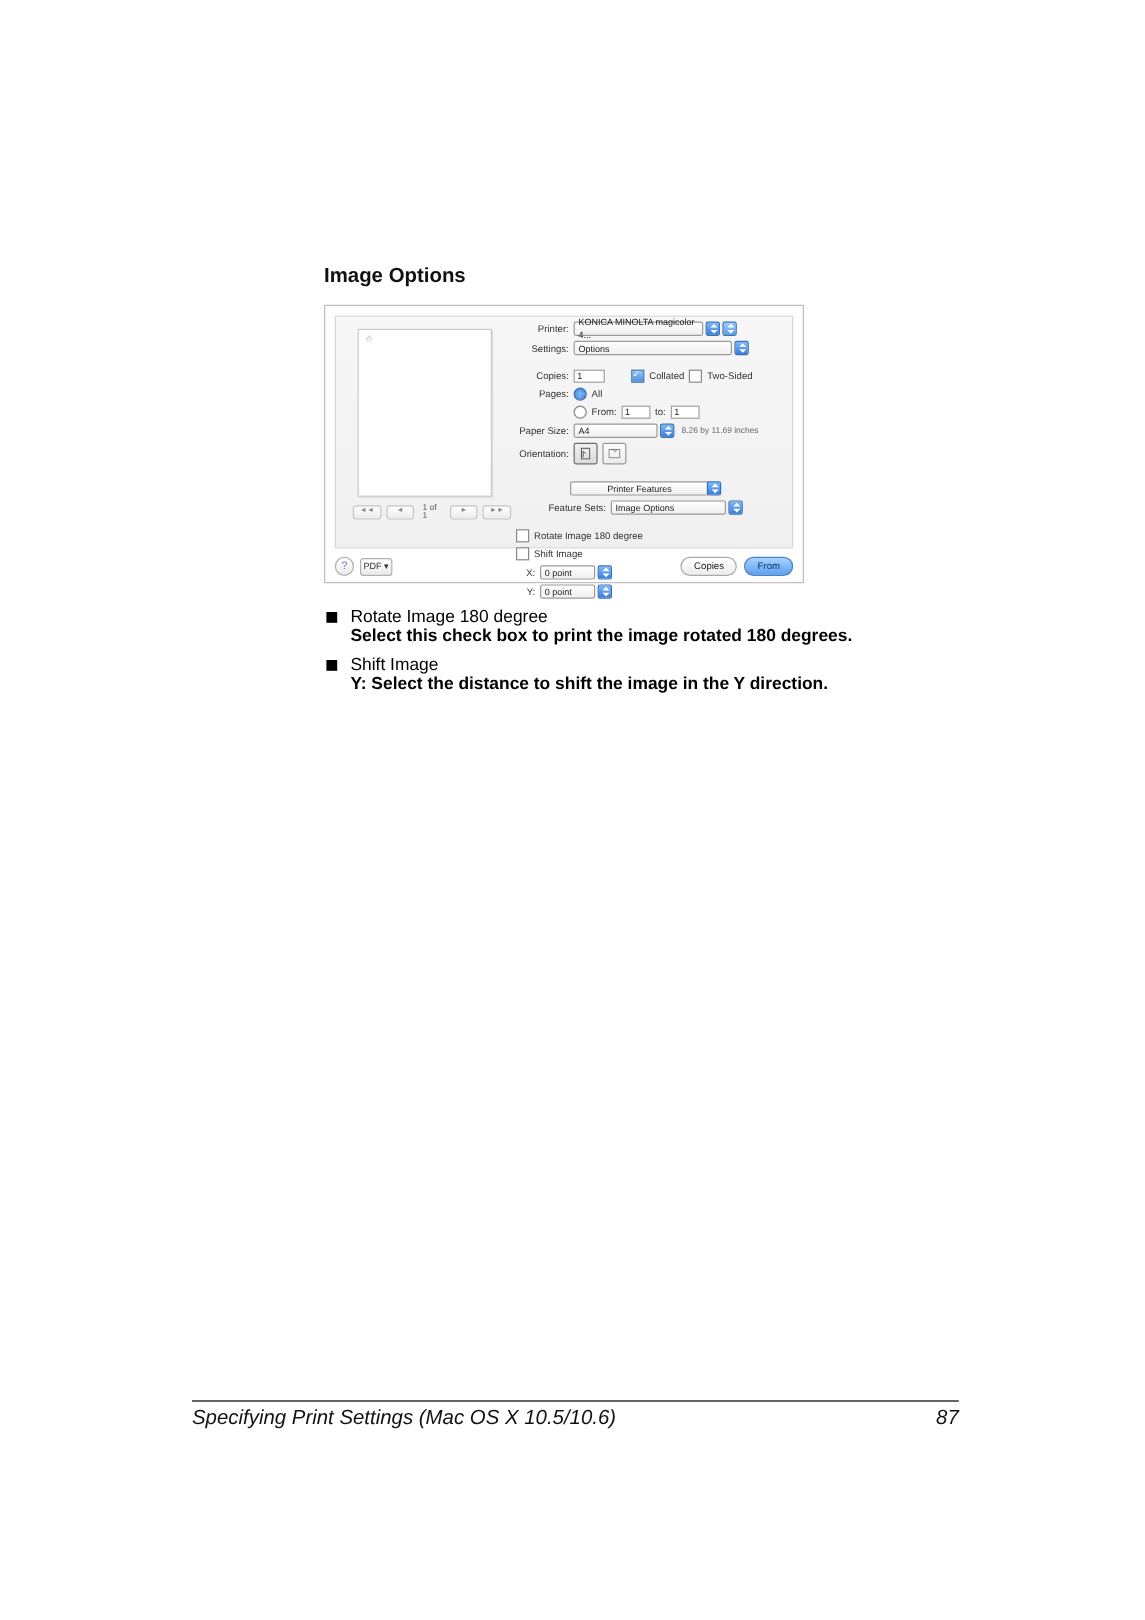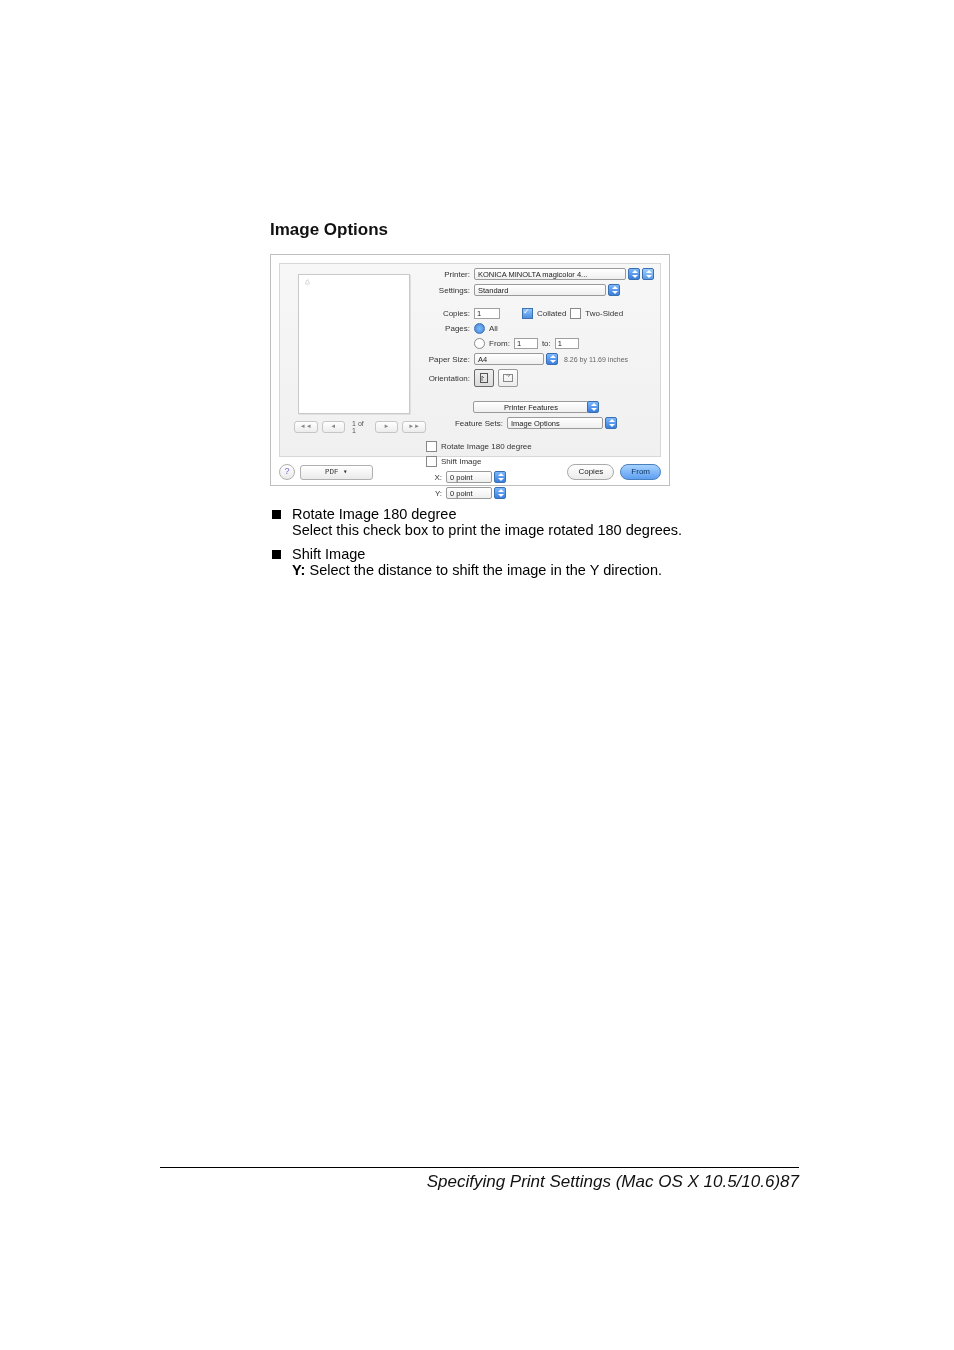--- a/index.html
+++ b/index.html
@@ -216,25 +216,24 @@
     font-size: 9px;
     line-height: 12px;
     text-align: center;
   }
   .pdf-btn {
     margin-left: 5px;
     border: 1px solid #b0b0b0;
     border-radius: 3px;
     background: linear-gradient(#fff,#eaeaea);
     height: 13px;
-    padding: 0 24px;
+    padding: 0 2px;
     font-size: 7.5px;
     line-height: 12px;
     color: #333;
-    font-family: Liberation Mono, monospace;
   }
   .btn {
     border: 1px solid #a9a9a9;
     border-radius: 8px;
     height: 14px;
     padding: 0 10px;
     font-size: 8px;
     line-height: 13px;
     background: linear-gradient(#fff,#ececec);
     color: #222;
@@ -247,34 +246,34 @@
   .body-text { font-size: 14.5px; color: #000; margin-top: 20px; }
   .sq-list { list-style: none; padding: 0; margin: 0; }
   .sq-list > li { position: relative; padding-left: 22px; margin-bottom: 8px; }
   .sq-list > li::before {
     content: "";
     position: absolute;
     left: 2px; top: 4px;
     width: 9px; height: 9px;
     background: #000;
   }
-  .sub { padding-left: 22px; }
+  .sub { padding-left: 22px; font-weight: bold; }
   .page-footer {
     position: absolute;
     left: 160px; right: 155px;
     bottom: 158px;
   }
   .page-footer hr {
     border: none;
     border-top: 1px solid #000;
     margin: 0 0 4px 0;
   }
   .page-footer .line {
     display: flex;
-    justify-content: flex-end;
+    justify-content: space-between;
     font-style: italic;
     font-family: "Helvetica Neue", Arial, sans-serif;
     font-size: 17px;
   }
 </style>
 </head>
 <body>
 
 <div class="page">
   <div class="section-title">Image Options</div>
@@ -291,27 +290,27 @@
           <span class="nav-btn">◄</span>
           <span class="nav-count">1 of 1</span>
           <span class="nav-btn">►</span>
           <span class="nav-btn">►►</span>
         </div>
       </div>
 
       <div class="settings-pane">
         <div class="row">
           <span class="lbl">Printer:</span>
-          <span class="sel" style="width:152px;">KONICA MINOLTA magicolor 4...</span>
+          <span class="sel" style="width:108px;">KONICA MINOLTA magicolor 4...</span>
           <span class="arrow-cap"></span>
           <span class="arrow-cap" style="background:linear-gradient(#9ccfff,#5a9be8);width:12px;"></span>
         </div>
         <div class="row">
           <span class="lbl">Settings:</span>
-          <span class="sel" style="width:132px;">Standard</span>
+          <span class="sel" style="width:132px;">Options</span>
           <span class="arrow-cap"></span>
         </div>
         <div class="hr" style="margin-left:4px;"></div>
         <div class="row">
           <span class="lbl">Copies:</span>
           <span class="txt" style="width:26px;">1</span>
           <span style="width:14px;"></span>
           <span class="chk checked"></span>
           <span>Collated</span>
           <span class="chk"></span>

